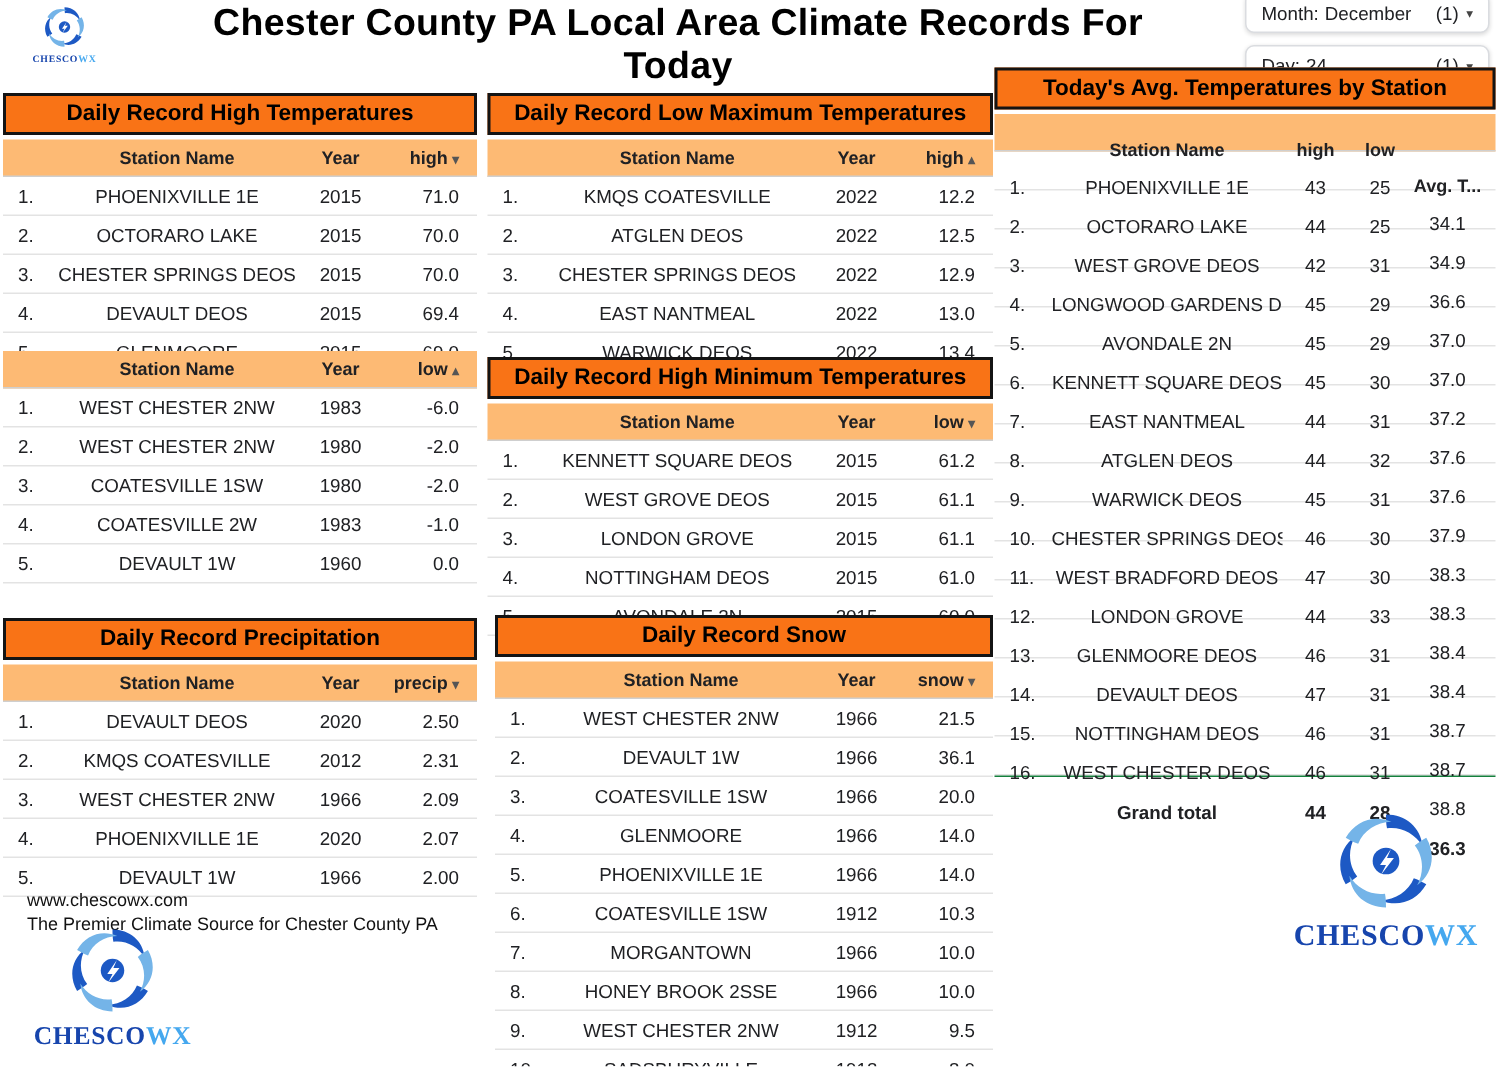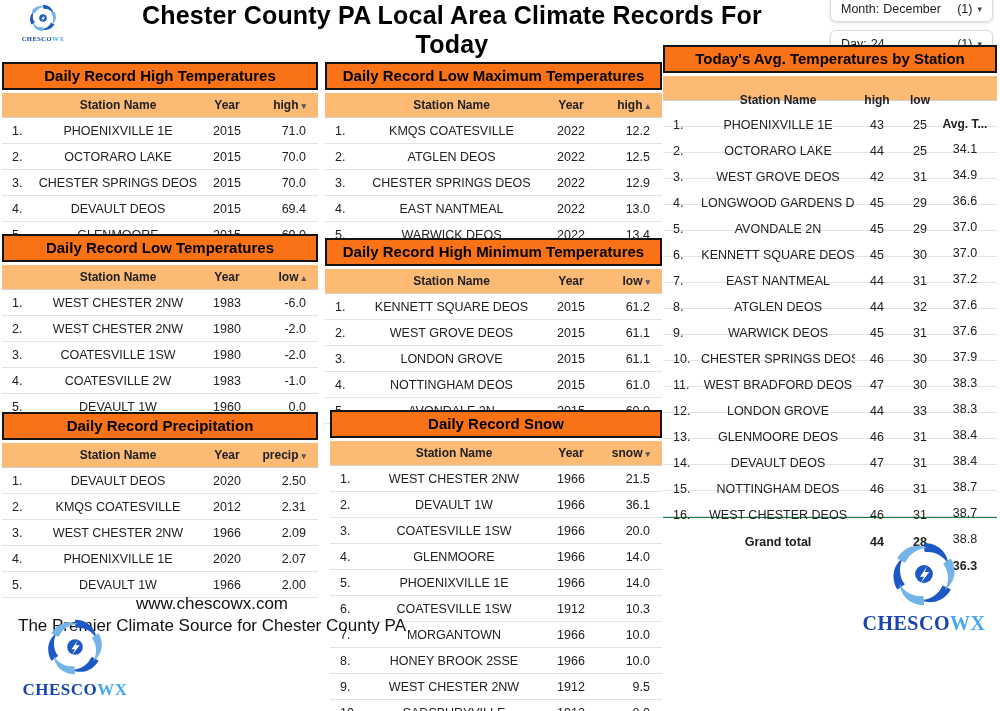--- a/index.html
+++ b/index.html
@@ -55,21 +55,21 @@
   .t4 .tcell:nth-child(4){text-align:right;padding-right:12px;}
 
   .t5 .trow{grid-template-columns:38px 1fr 44px 42px 56px;}
   .t5 .tcell:nth-child(1){text-align:left;padding-left:10px;}
   .t5 .tcell:nth-child(2){text-align:center;}
   .t5 .tcell:nth-child(3){text-align:center;}
   .t5 .tcell:nth-child(4){text-align:center;}
   .t5 .tcell:nth-child(5){text-align:center;padding-right:8px;margin-top:48px;}
 
   
-  .footer-note{position:absolute;left:18px;top:593px;font-size:17px;line-height:1.3;color:#111;text-align:center;}
+  .footer-note{position:absolute;left:18px;top:593px;font-size:12px;line-height:1.3;color:#111;}
   .footer-note div{white-space:nowrap;}
 </style>
 </head>
 <body>
 
 <div id="page">
 
   <div class="logo-block" id="logo-top">
     <svg width="28" height="28" viewBox="0 0 100 100">
       <g fill="#1d59c4">
@@ -140,21 +140,20 @@
         <div class="trow">
           <div class="tcell">5.</div>
           <div class="tcell">GLENMOORE</div>
           <div class="tcell">2015</div>
           <div class="tcell">69.0</div>
         </div>
       </div>
   </div>
 
   <div class="tbl t4" id="tbl-low">
-    <div class="tbl-title">Daily Record Low Temperatures</div>
     <div>
         <div class="trow thead">
           <div class="tcell"><span></span></div>
           <div class="tcell"><span>Station Name</span></div>
           <div class="tcell"><span>Year</span></div>
           <div class="tcell"><span>low</span><span class="arrow">▴</span></div>
         </div>
         <div class="trow">
           <div class="tcell">1.</div>
           <div class="tcell">WEST CHESTER 2NW</div>

